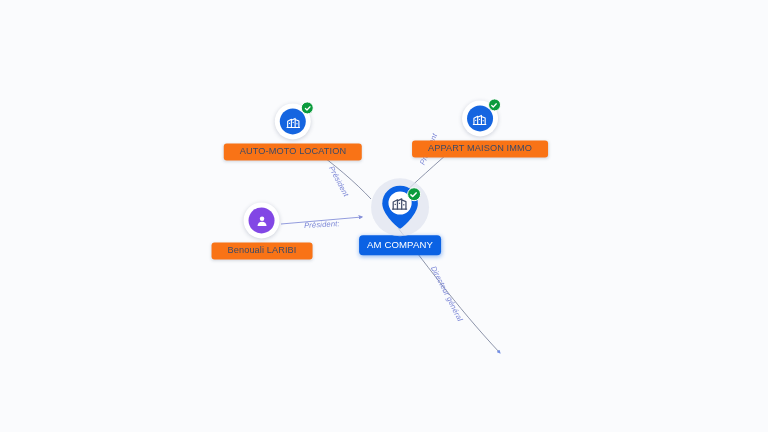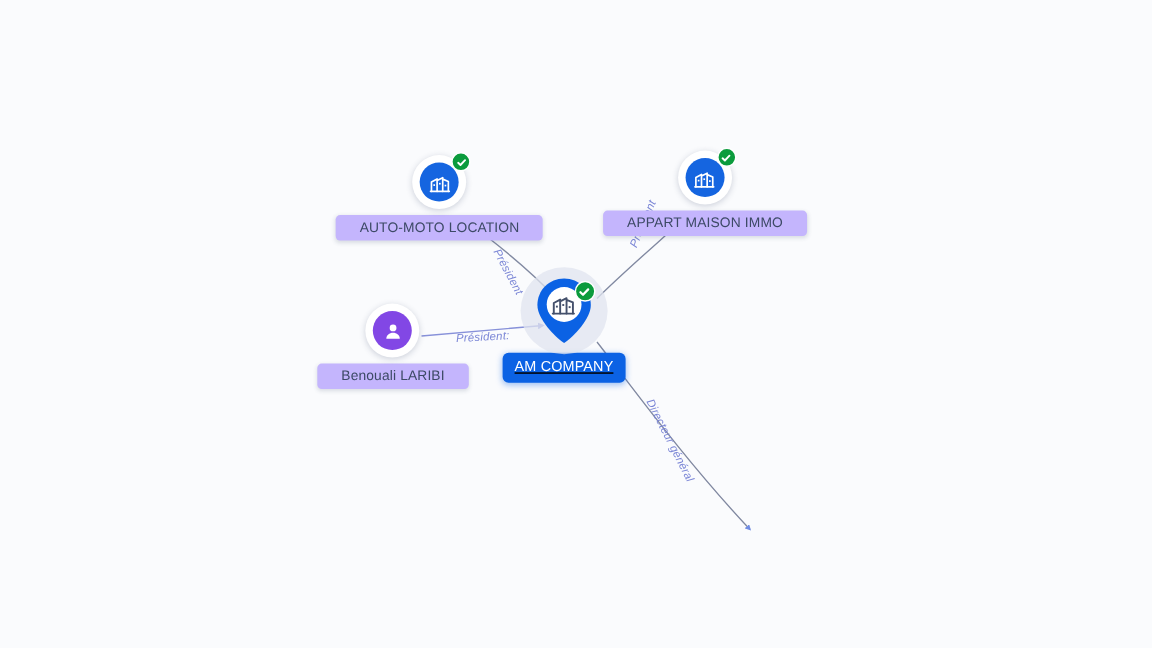--- a/index.html
+++ b/index.html
@@ -92,21 +92,21 @@
     border-radius: 50%;
     background: #0b9b3d;
     border: 1.7px solid #ffffff;
     display: flex; align-items: center; justify-content: center;
     z-index: 4;
   }
 
   
   .node-label {
     margin-top: 4px;
-    background: #c4b5fd;
+    background: #f97316;
     color: #3d4a66;
     font-size: 9.2px;
     letter-spacing: .1px;
     line-height: 1;
     padding: 4px 16px;
     border-radius: 3px;
     white-space: nowrap;
     box-shadow: 0 1px 3px rgba(40,55,90,.16);
   }
   .node-label.focus {
@@ -175,21 +175,21 @@
       </div>
       <div class="badge">
         <svg width="8" height="8" viewBox="0 0 12 12">
           <path d="M2.5 6.2 L4.8 8.4 L9.4 3.6" stroke="#fff" stroke-width="1.9" fill="none" stroke-linecap="round" stroke-linejoin="round"></path>
         </svg>
       </div>
     </div>
     <div class="node-label">AUTO-MOTO LOCATION</div>
   </div>
 
-  <div class="node" style="left:470px; top:129px;justify-content:space-between;">
+  <div class="node" style="left:480px; top:129px;justify-content:space-between;">
     <div class="node-disc">
       <div class="inner company">
         <svg width="15" height="15" viewBox="0 0 24 24" fill="none">
           <path d="M3 21V11l6-3.2V21M9 21V9.5l6-3V21M15 21V8l6 2.5V21" stroke="#fff" stroke-width="1.8" stroke-linejoin="round" stroke-linecap="round" fill="none"></path>
           <path d="M2 21h20" stroke="#fff" stroke-width="1.8" stroke-linecap="round"></path>
           <rect x="5" y="13.5" width="1.8" height="1.8" fill="#fff"></rect>
           <rect x="11" y="12" width="1.8" height="1.8" fill="#fff"></rect>
           <rect x="17" y="14" width="1.8" height="1.8" fill="#fff"></rect>
         </svg>
       </div>
@@ -207,21 +207,21 @@
       <div class="inner person">
         <svg width="15" height="15" viewBox="0 0 24 24">
           <circle cx="12" cy="8.4" r="3.6" fill="#fff"></circle>
           <path d="M4.8 20c0-4.1 3.3-6.6 7.2-6.6s7.2 2.5 7.2 6.6z" fill="#fff"></path>
         </svg>
       </div>
     </div>
     <div class="node-label">Benouali LARIBI</div>
   </div>
 
-  <div class="node" style="left:376px; top:216px;text-decoration:underline;">
+  <div class="node" style="left:400px; top:216px;">
     <div class="pin-wrap">
       <div class="pin-halo"></div>
       <div class="pin-shape">
         <svg width="40" height="46" viewBox="0 0 40 46" style="position:absolute;left:0;top:-3px;">
           <path d="M20 1.5 C10 1.5 2.2 9.3 2.2 19.2 C2.2 28.5 13.8 40.5 20 44.5
                    C26.2 40.5 37.8 28.5 37.8 19.2 C37.8 9.3 30 1.5 20 1.5 Z" fill="#0b62e4"></path>
           <circle cx="20" cy="18.8" r="11.6" fill="#ffffff"></circle>
         </svg>
         <span style="position:absolute;left:11px;top:7px;">
           <svg width="17" height="17" viewBox="0 0 24 24" fill="none">

